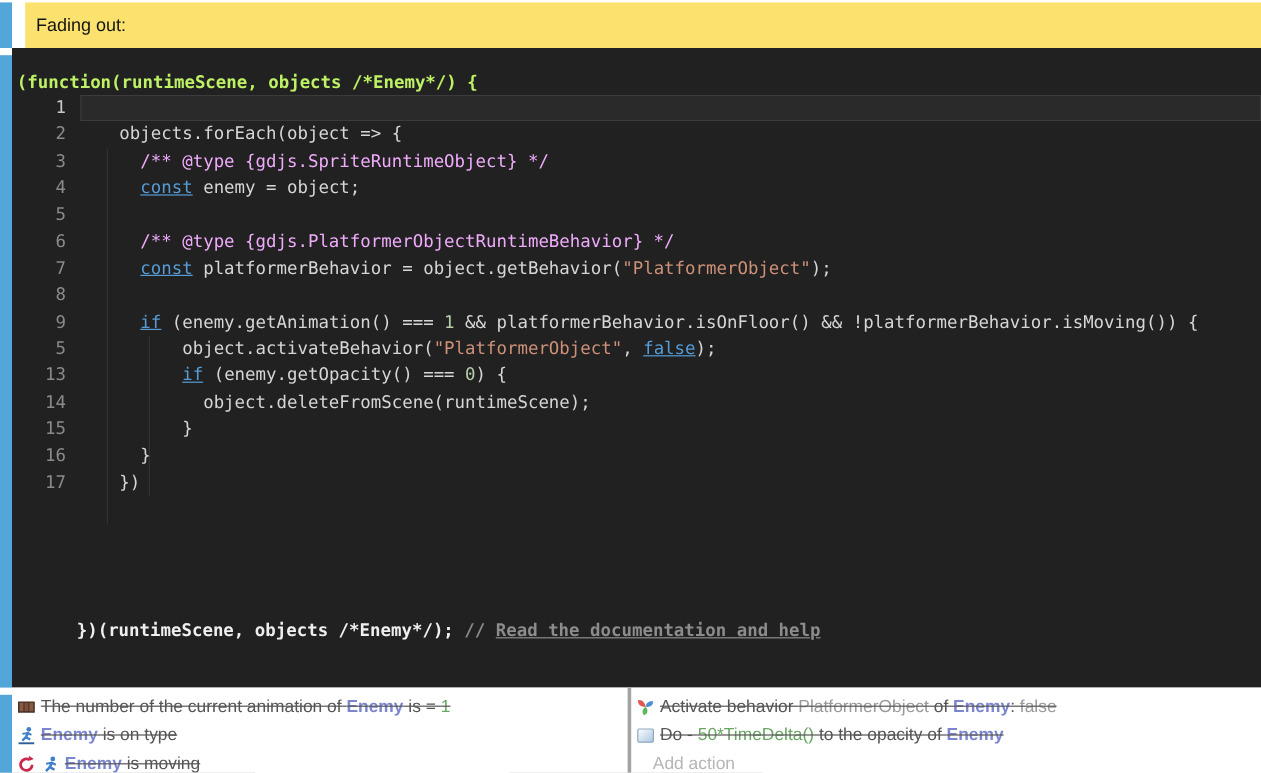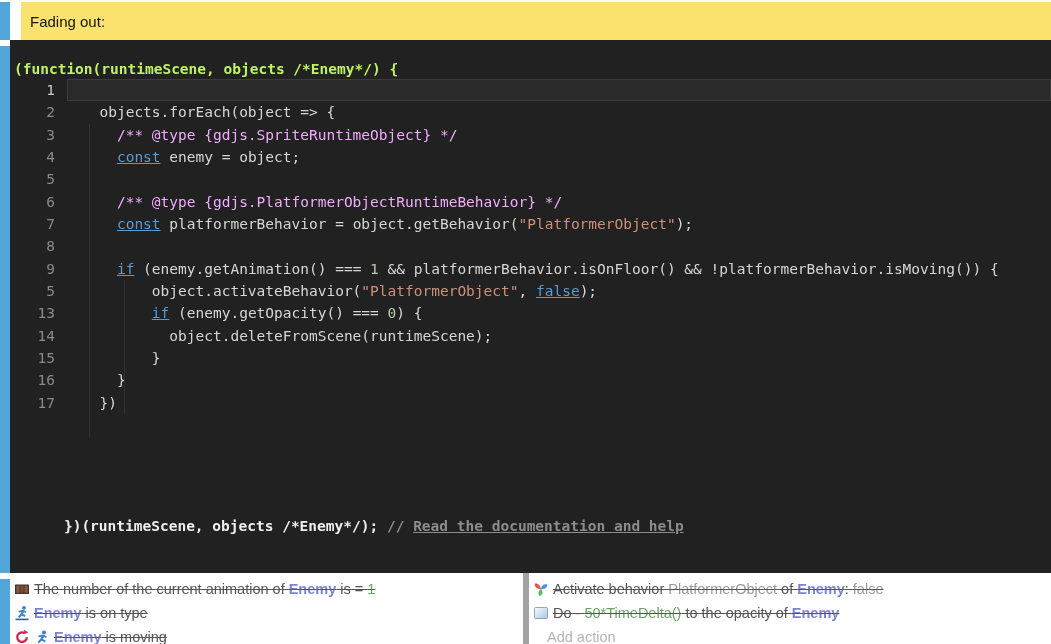--- a/index.html
+++ b/index.html
@@ -54,21 +54,21 @@
   }
   .code-footer .cmt{color:#8C8C8C;}
   .doc-link{color:#8C8C8C;text-decoration:underline;cursor:pointer;font-weight:bold;}
 
   
   .bottom-event{
     position:absolute;left:10px;top:573px;width:1041px;height:71px;
     background:#ffffff;display:flex;
   }
   .conditions-col{flex:0 0 513px;width:513px;box-sizing:border-box;padding-top:4px;}
-  .actions-col{flex:1;box-sizing:border-box;border-left:6px solid #a3a3a3;padding-top:4px;}
+  .actions-col{flex:1;box-sizing:border-box;border-left:3px solid #a3a3a3;padding-top:4px;}
   .event-row{
     height:24px;display:flex;align-items:center;
     padding:0 4px;font-size:14.5px;cursor:pointer;
   }
   .row-icon{flex:0 0 16px;width:16px;height:16px;margin-right:4px;display:inline-flex;}
   .row-icon svg{width:16px;height:16px;}
   .row-text{text-decoration:line-through;color:#555555;white-space:pre;}
   .p-plain{}
   .p-object{color:#7B86CF;font-weight:bold;}
   .p-value{color:#69A563;}

